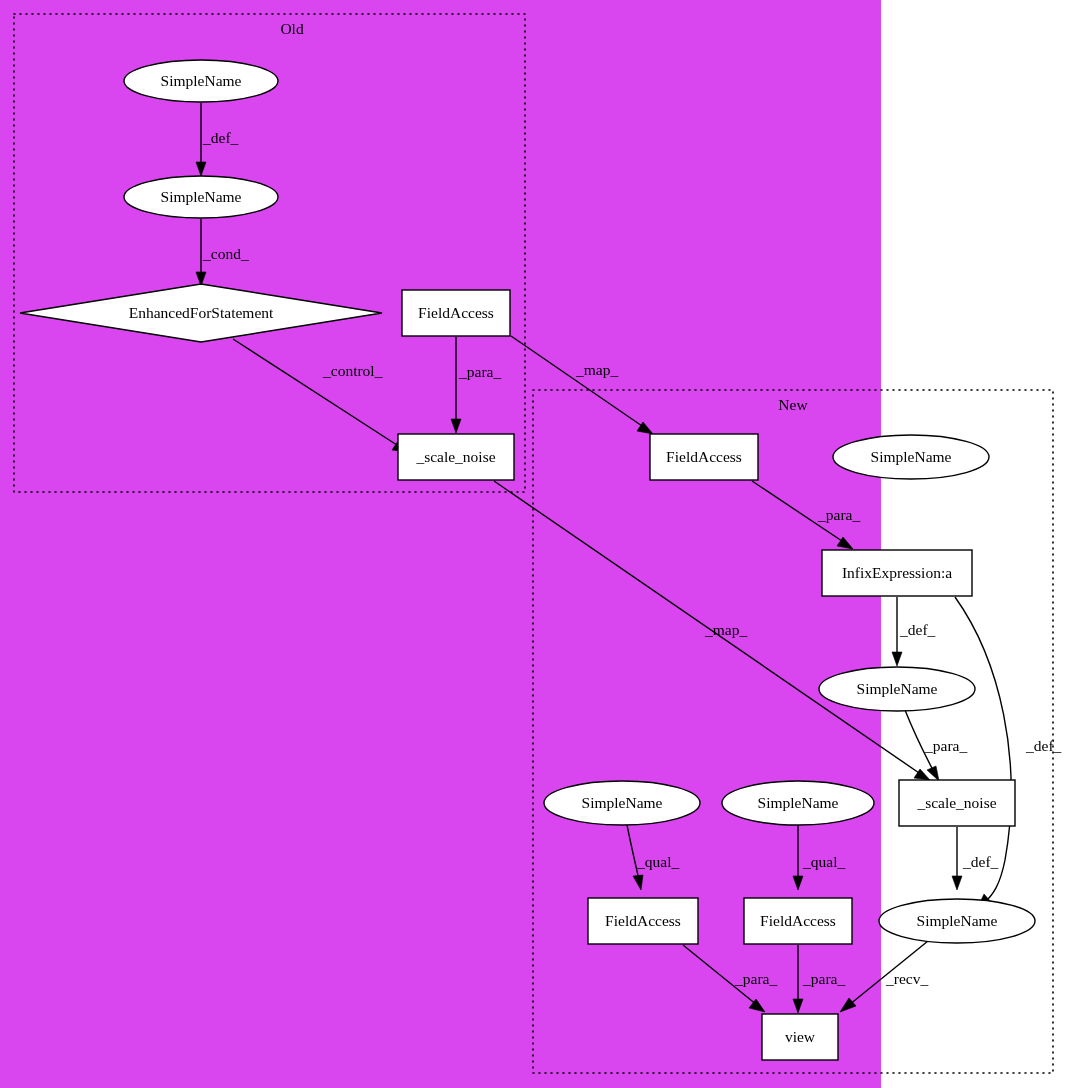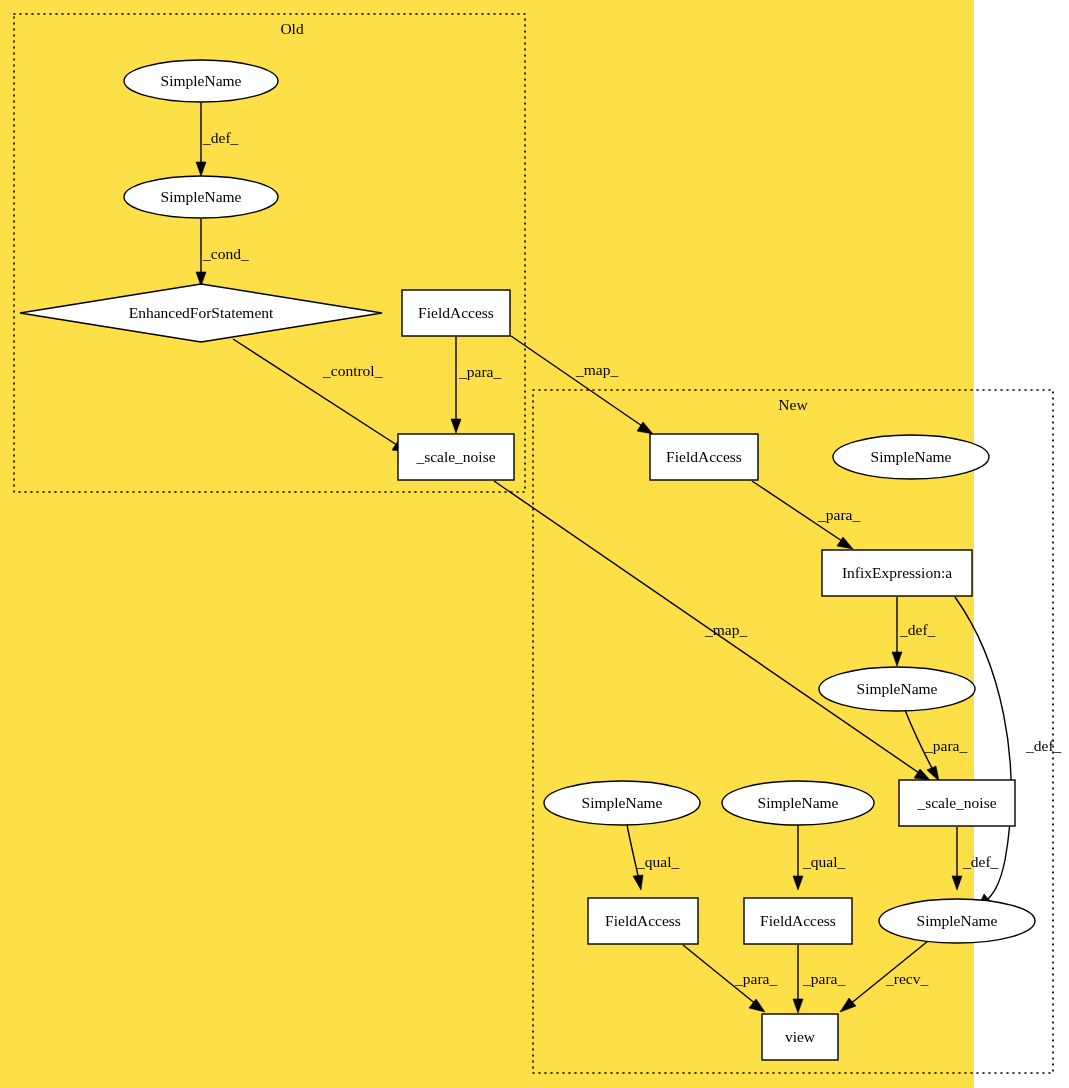--- a/index.html
+++ b/index.html
@@ -2,23 +2,23 @@
 <html><head>
 <meta charset="utf-8">
 <style>
   html, body {
     margin: 0;
     padding: 0;
     background: #ffffff;
   }
   #canvas {
     position: relative;
-    width: 974px;
+    width: 881px;
     height: 1088px;
-    background: #fde047;
+    background: #d946ef;
     font-family: "Liberation Serif", "DejaVu Serif", serif;
   }
   svg#graph {
     position: absolute;
     top: 0; left: 0;
     width: 1069px;
     height: 1088px;
   }
   .cluster-box {
     fill: none;

